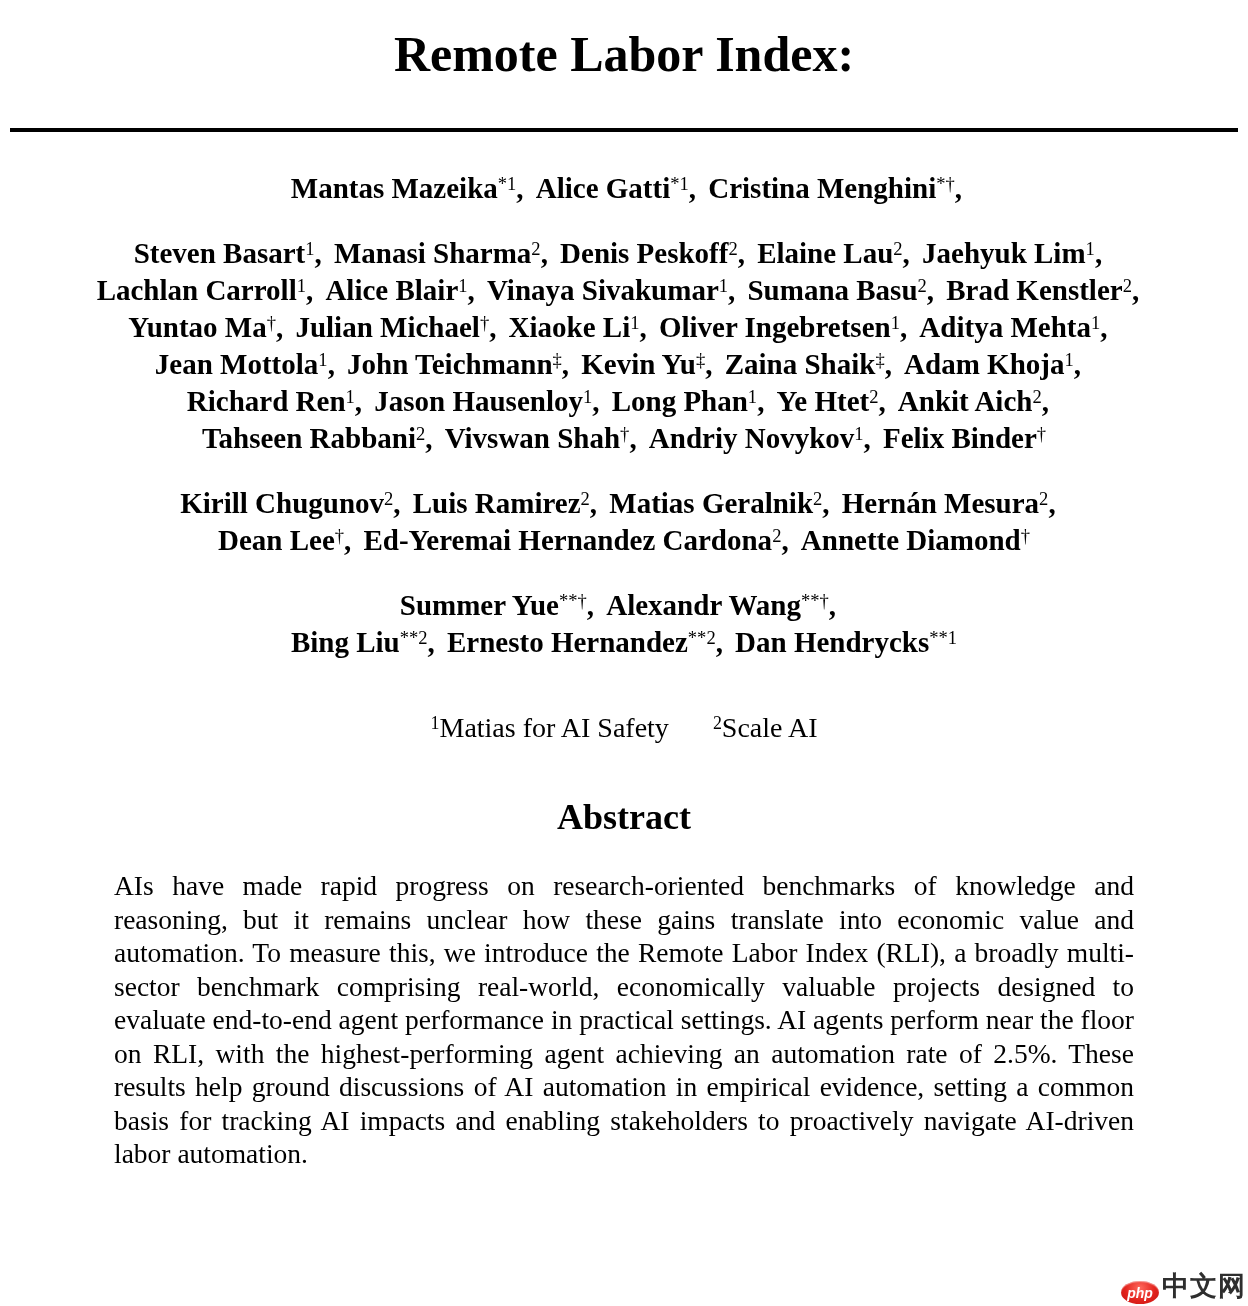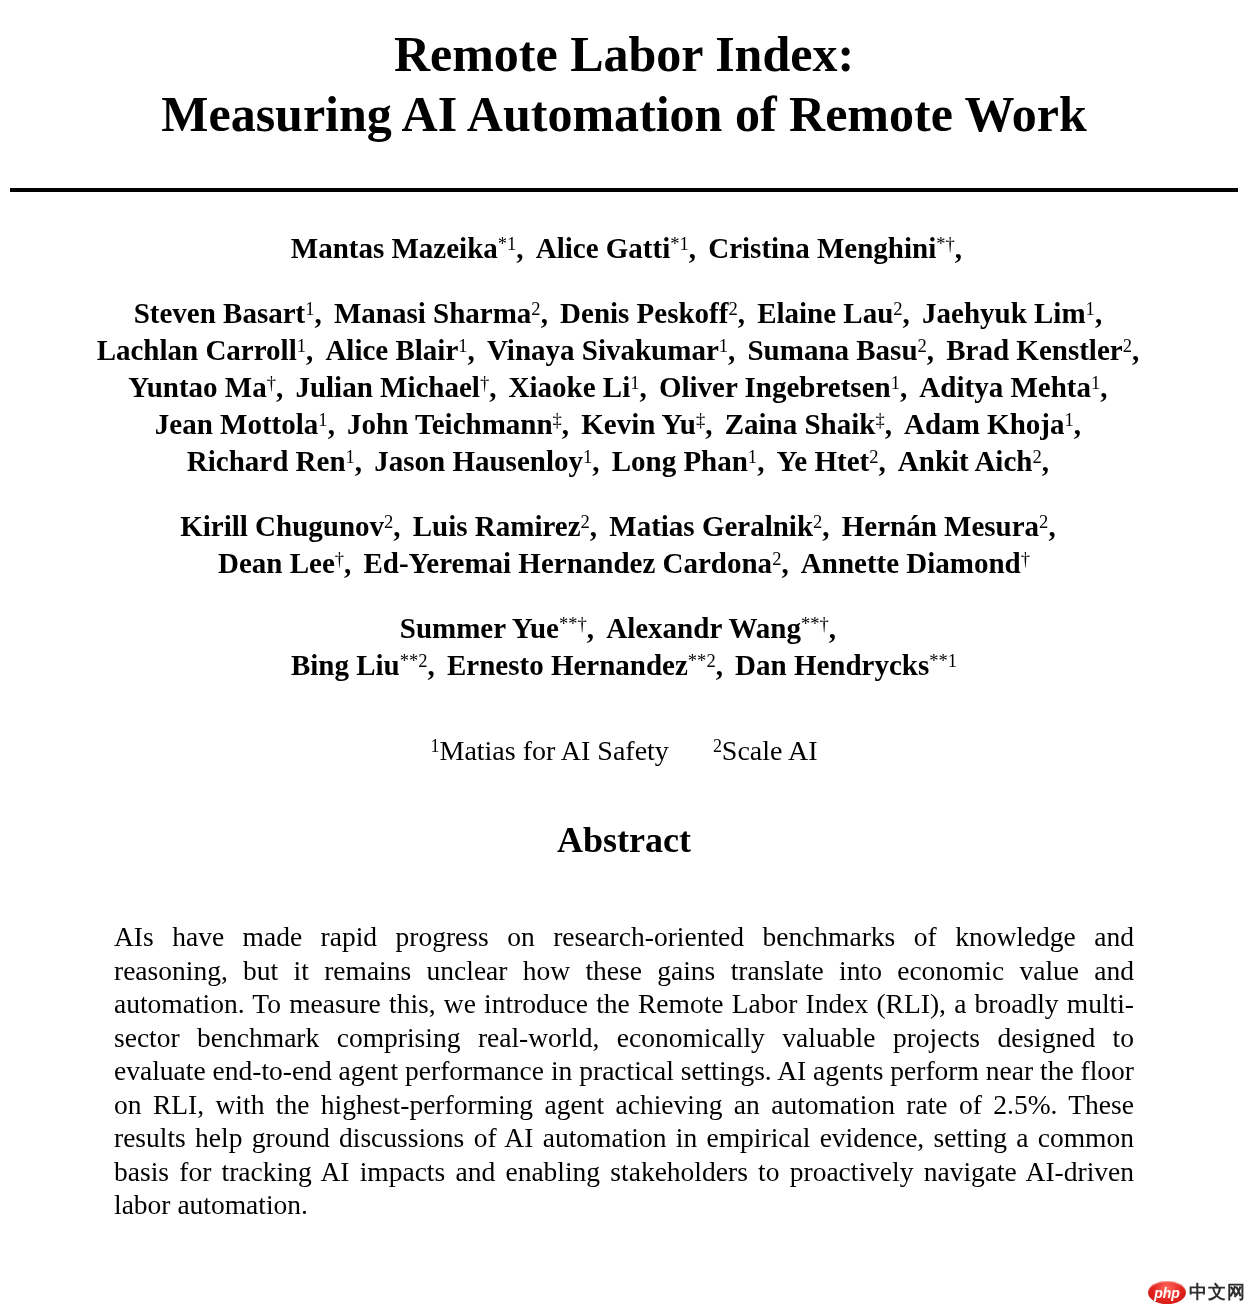--- a/index.html
+++ b/index.html
@@ -64,21 +64,21 @@
   .aff { margin: 0 22px; }
   .abstract-heading {
     margin: 52px 0 0 0;
     text-align: center;
     font-size: 36px;
     font-weight: bold;
     line-height: 40px;
   }
   .abstract-text {
     width: 1020px;
-    margin: 60px auto 0 auto;
+    margin: 32px auto 0 auto;
     font-size: 27.5px;
     line-height: 33.5px;
     text-align: justify;
     text-justify: inter-word;
   }
   .watermark {
     position: absolute;
     right: 2px;
     bottom: 2px;
     display: flex;
@@ -97,46 +97,46 @@
     color: #ffffff;
     font-style: italic;
     font-weight: bold;
     font-size: 14px;
     line-height: 1;
     box-shadow: inset 0 1px 1px rgba(255,255,255,0.5);
   }
   .site-name {
     color: #2e2e2e;
     font-weight: bold;
-    font-size: 18px;
+    font-size: 27px;
     letter-spacing: 1px;
   }
 </style>
 </head>
 <body>
 
 <div class="page">
 
   <h1 class="title">
     <span class="tline">Remote Labor Index:</span>
-    <span class="tline">Measuring AI Automation of Remote Work</span>
   </h1>
 
   <div class="rule"></div>
 
   <div class="author-groups" id="author-groups">
       <div class="author-group">
         <div class="author-line"><span class="author"><span>Mantas Mazeika</span><sup>*1</sup><span class="sep">,</span></span><span class="author"><span>Alice Gatti</span><sup>*1</sup><span class="sep">,</span></span><span class="author"><span>Cristina Menghini</span><sup>*†</sup><span class="sep">,</span></span></div>
       </div>
       <div class="author-group">
         <div class="author-line"><span class="author"><span>Steven Basart</span><sup>1</sup><span class="sep">,</span></span><span class="author"><span>Manasi Sharma</span><sup>2</sup><span class="sep">,</span></span><span class="author"><span>Denis Peskoff</span><sup>2</sup><span class="sep">,</span></span><span class="author"><span>Elaine Lau</span><sup>2</sup><span class="sep">,</span></span><span class="author"><span>Jaehyuk Lim</span><sup>1</sup><span class="sep">,</span></span></div>
         <div class="author-line"><span class="author"><span>Lachlan Carroll</span><sup>1</sup><span class="sep">,</span></span><span class="author"><span>Alice Blair</span><sup>1</sup><span class="sep">,</span></span><span class="author"><span>Vinaya Sivakumar</span><sup>1</sup><span class="sep">,</span></span><span class="author"><span>Sumana Basu</span><sup>2</sup><span class="sep">,</span></span><span class="author"><span>Brad Kenstler</span><sup>2</sup><span class="sep">,</span></span></div>
         <div class="author-line"><span class="author"><span>Yuntao Ma</span><sup>†</sup><span class="sep">,</span></span><span class="author"><span>Julian Michael</span><sup>†</sup><span class="sep">,</span></span><span class="author"><span>Xiaoke Li</span><sup>1</sup><span class="sep">,</span></span><span class="author"><span>Oliver Ingebretsen</span><sup>1</sup><span class="sep">,</span></span><span class="author"><span>Aditya Mehta</span><sup>1</sup><span class="sep">,</span></span></div>
         <div class="author-line"><span class="author"><span>Jean Mottola</span><sup>1</sup><span class="sep">,</span></span><span class="author"><span>John Teichmann</span><sup>‡</sup><span class="sep">,</span></span><span class="author"><span>Kevin Yu</span><sup>‡</sup><span class="sep">,</span></span><span class="author"><span>Zaina Shaik</span><sup>‡</sup><span class="sep">,</span></span><span class="author"><span>Adam Khoja</span><sup>1</sup><span class="sep">,</span></span></div>
         <div class="author-line"><span class="author"><span>Richard Ren</span><sup>1</sup><span class="sep">,</span></span><span class="author"><span>Jason Hausenloy</span><sup>1</sup><span class="sep">,</span></span><span class="author"><span>Long Phan</span><sup>1</sup><span class="sep">,</span></span><span class="author"><span>Ye Htet</span><sup>2</sup><span class="sep">,</span></span><span class="author"><span>Ankit Aich</span><sup>2</sup><span class="sep">,</span></span></div>
+        <div class="author-line"><span class="author"><span>Tahseen Rabbani</span><sup>2</sup><span class="sep">,</span></span><span class="author"><span>Vivswan Shah</span><sup>†</sup><span class="sep">,</span></span><span class="author"><span>Andriy Novykov</span><sup>1</sup><span class="sep">,</span></span><span class="author"><span>Felix Binder</span><sup>†</sup></span></div>
       </div>
       <div class="author-group">
         <div class="author-line"><span class="author"><span>Kirill Chugunov</span><sup>2</sup><span class="sep">,</span></span><span class="author"><span>Luis Ramirez</span><sup>2</sup><span class="sep">,</span></span><span class="author"><span>Matias Geralnik</span><sup>2</sup><span class="sep">,</span></span><span class="author"><span>Hernán Mesura</span><sup>2</sup><span class="sep">,</span></span></div>
         <div class="author-line"><span class="author"><span>Dean Lee</span><sup>†</sup><span class="sep">,</span></span><span class="author"><span>Ed-Yeremai Hernandez Cardona</span><sup>2</sup><span class="sep">,</span></span><span class="author"><span>Annette Diamond</span><sup>†</sup></span></div>
       </div>
       <div class="author-group">
         <div class="author-line"><span class="author"><span>Summer Yue</span><sup>**†</sup><span class="sep">,</span></span><span class="author"><span>Alexandr Wang</span><sup>**†</sup><span class="sep">,</span></span></div>
         <div class="author-line"><span class="author"><span>Bing Liu</span><sup>**2</sup><span class="sep">,</span></span><span class="author"><span>Ernesto Hernandez</span><sup>**2</sup><span class="sep">,</span></span><span class="author"><span>Dan Hendrycks</span><sup>**1</sup></span></div>
       </div>
     </div>

